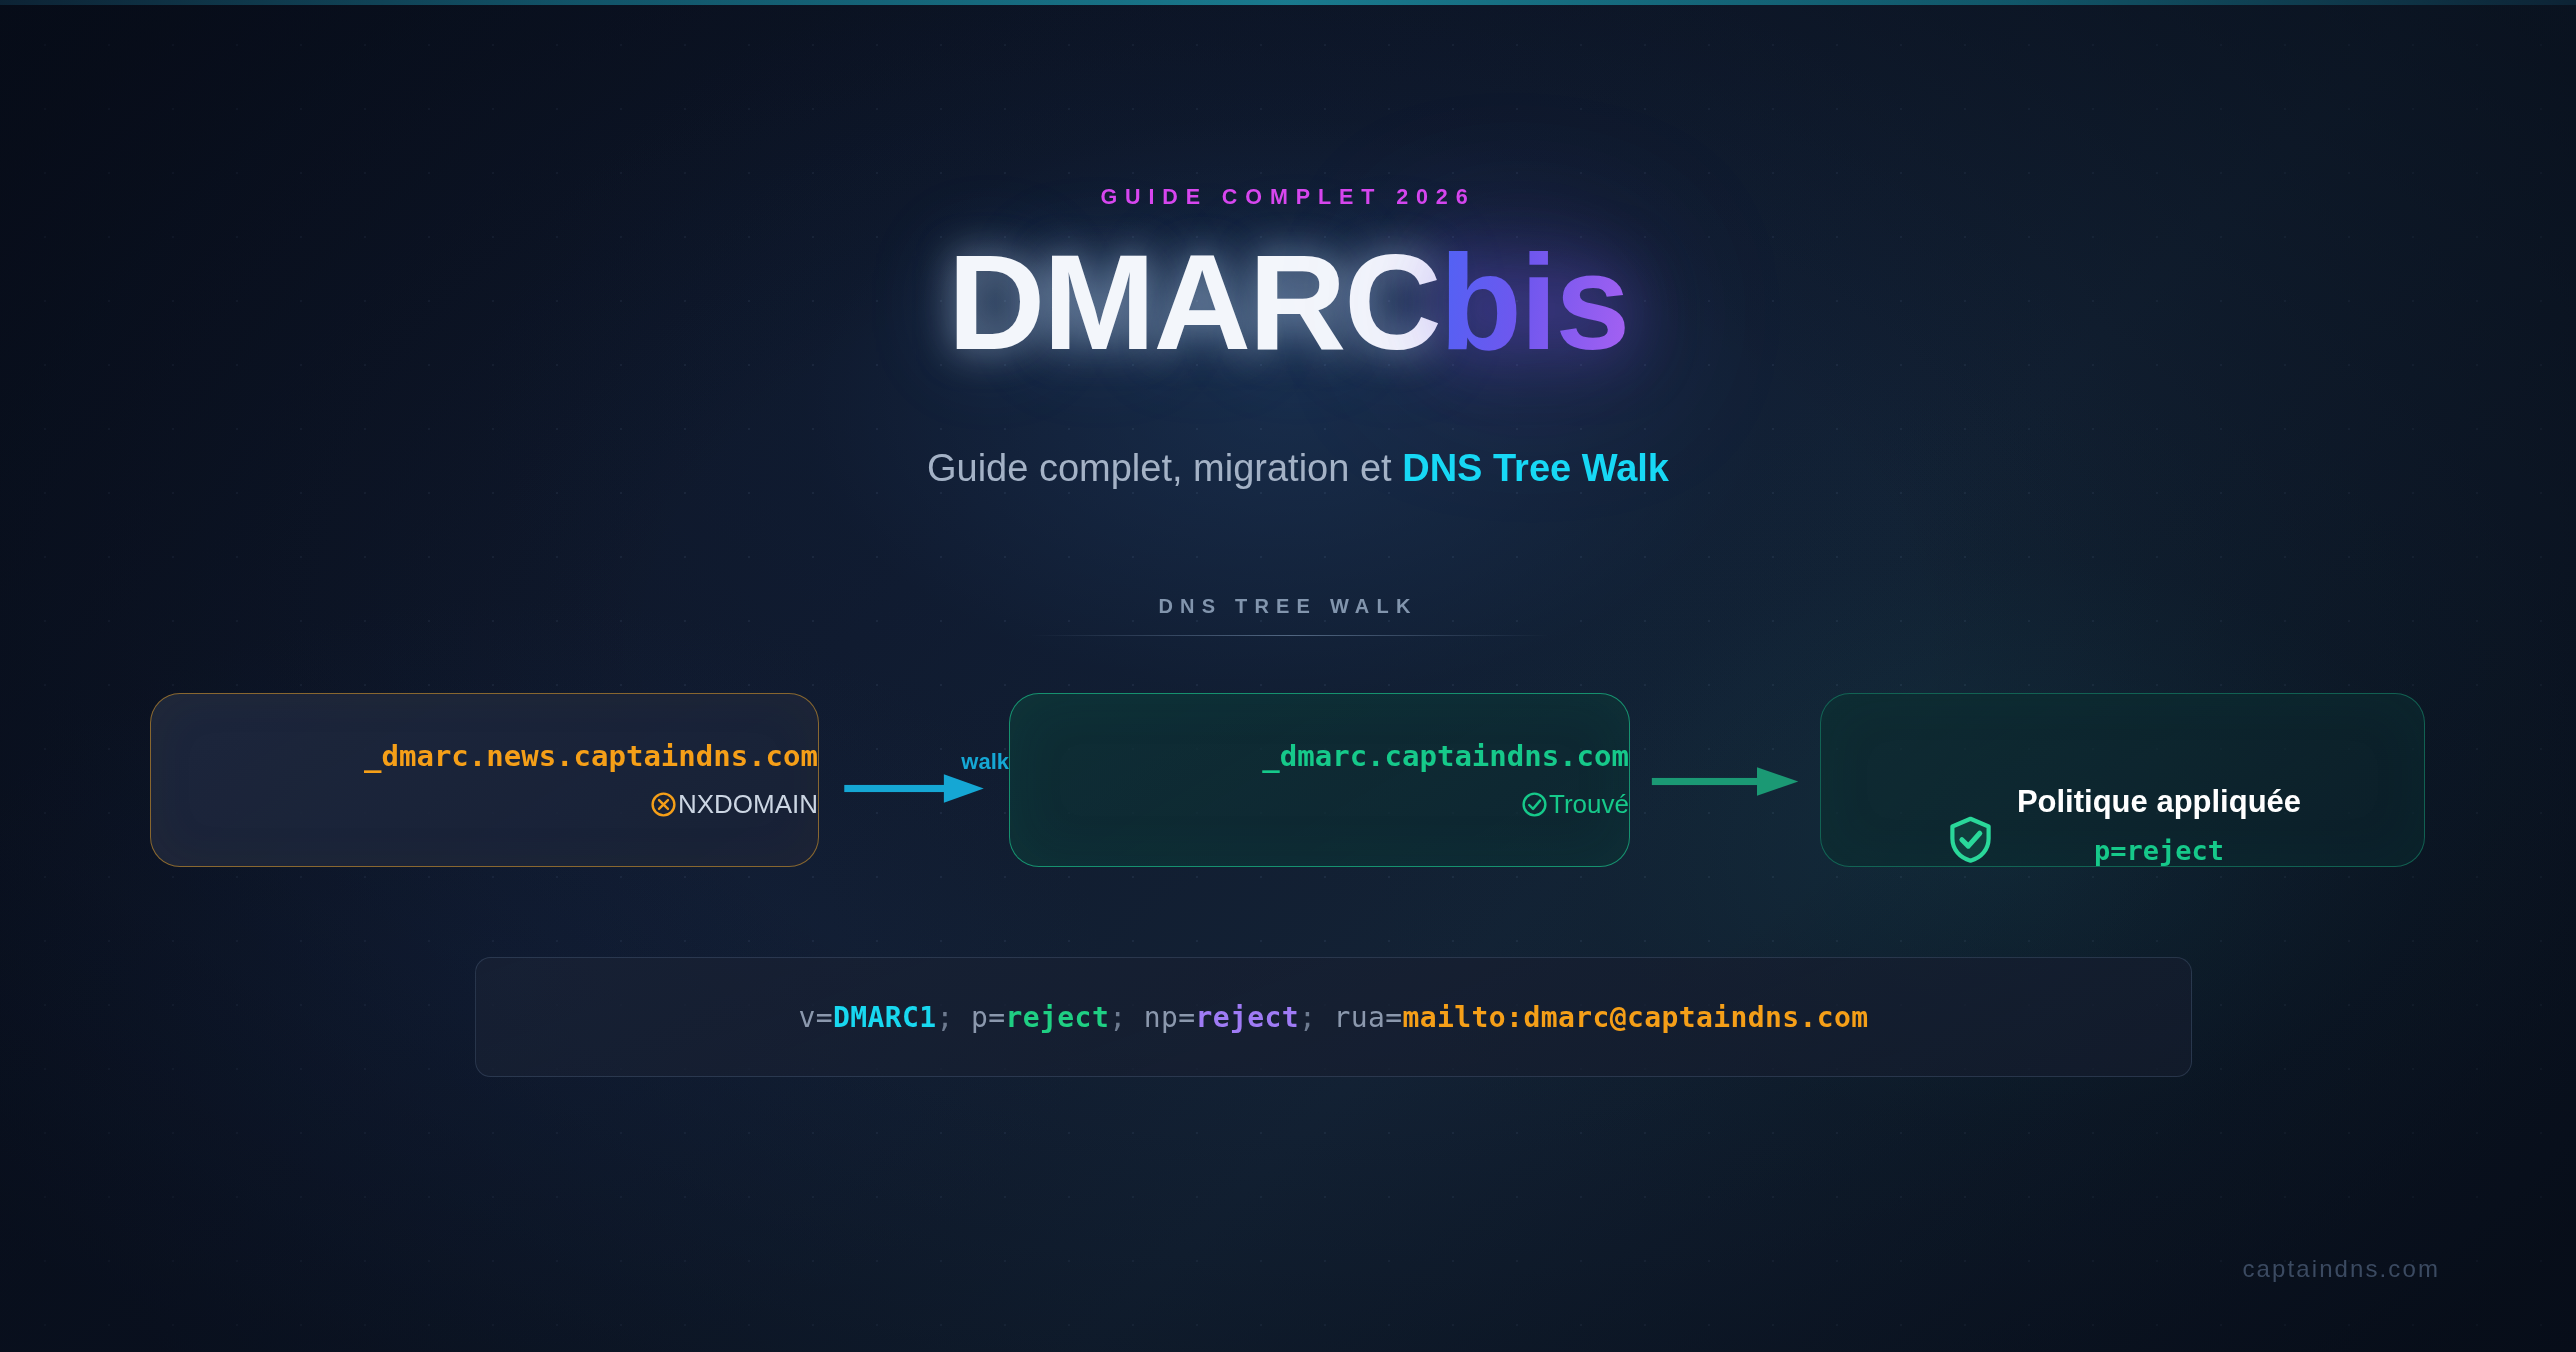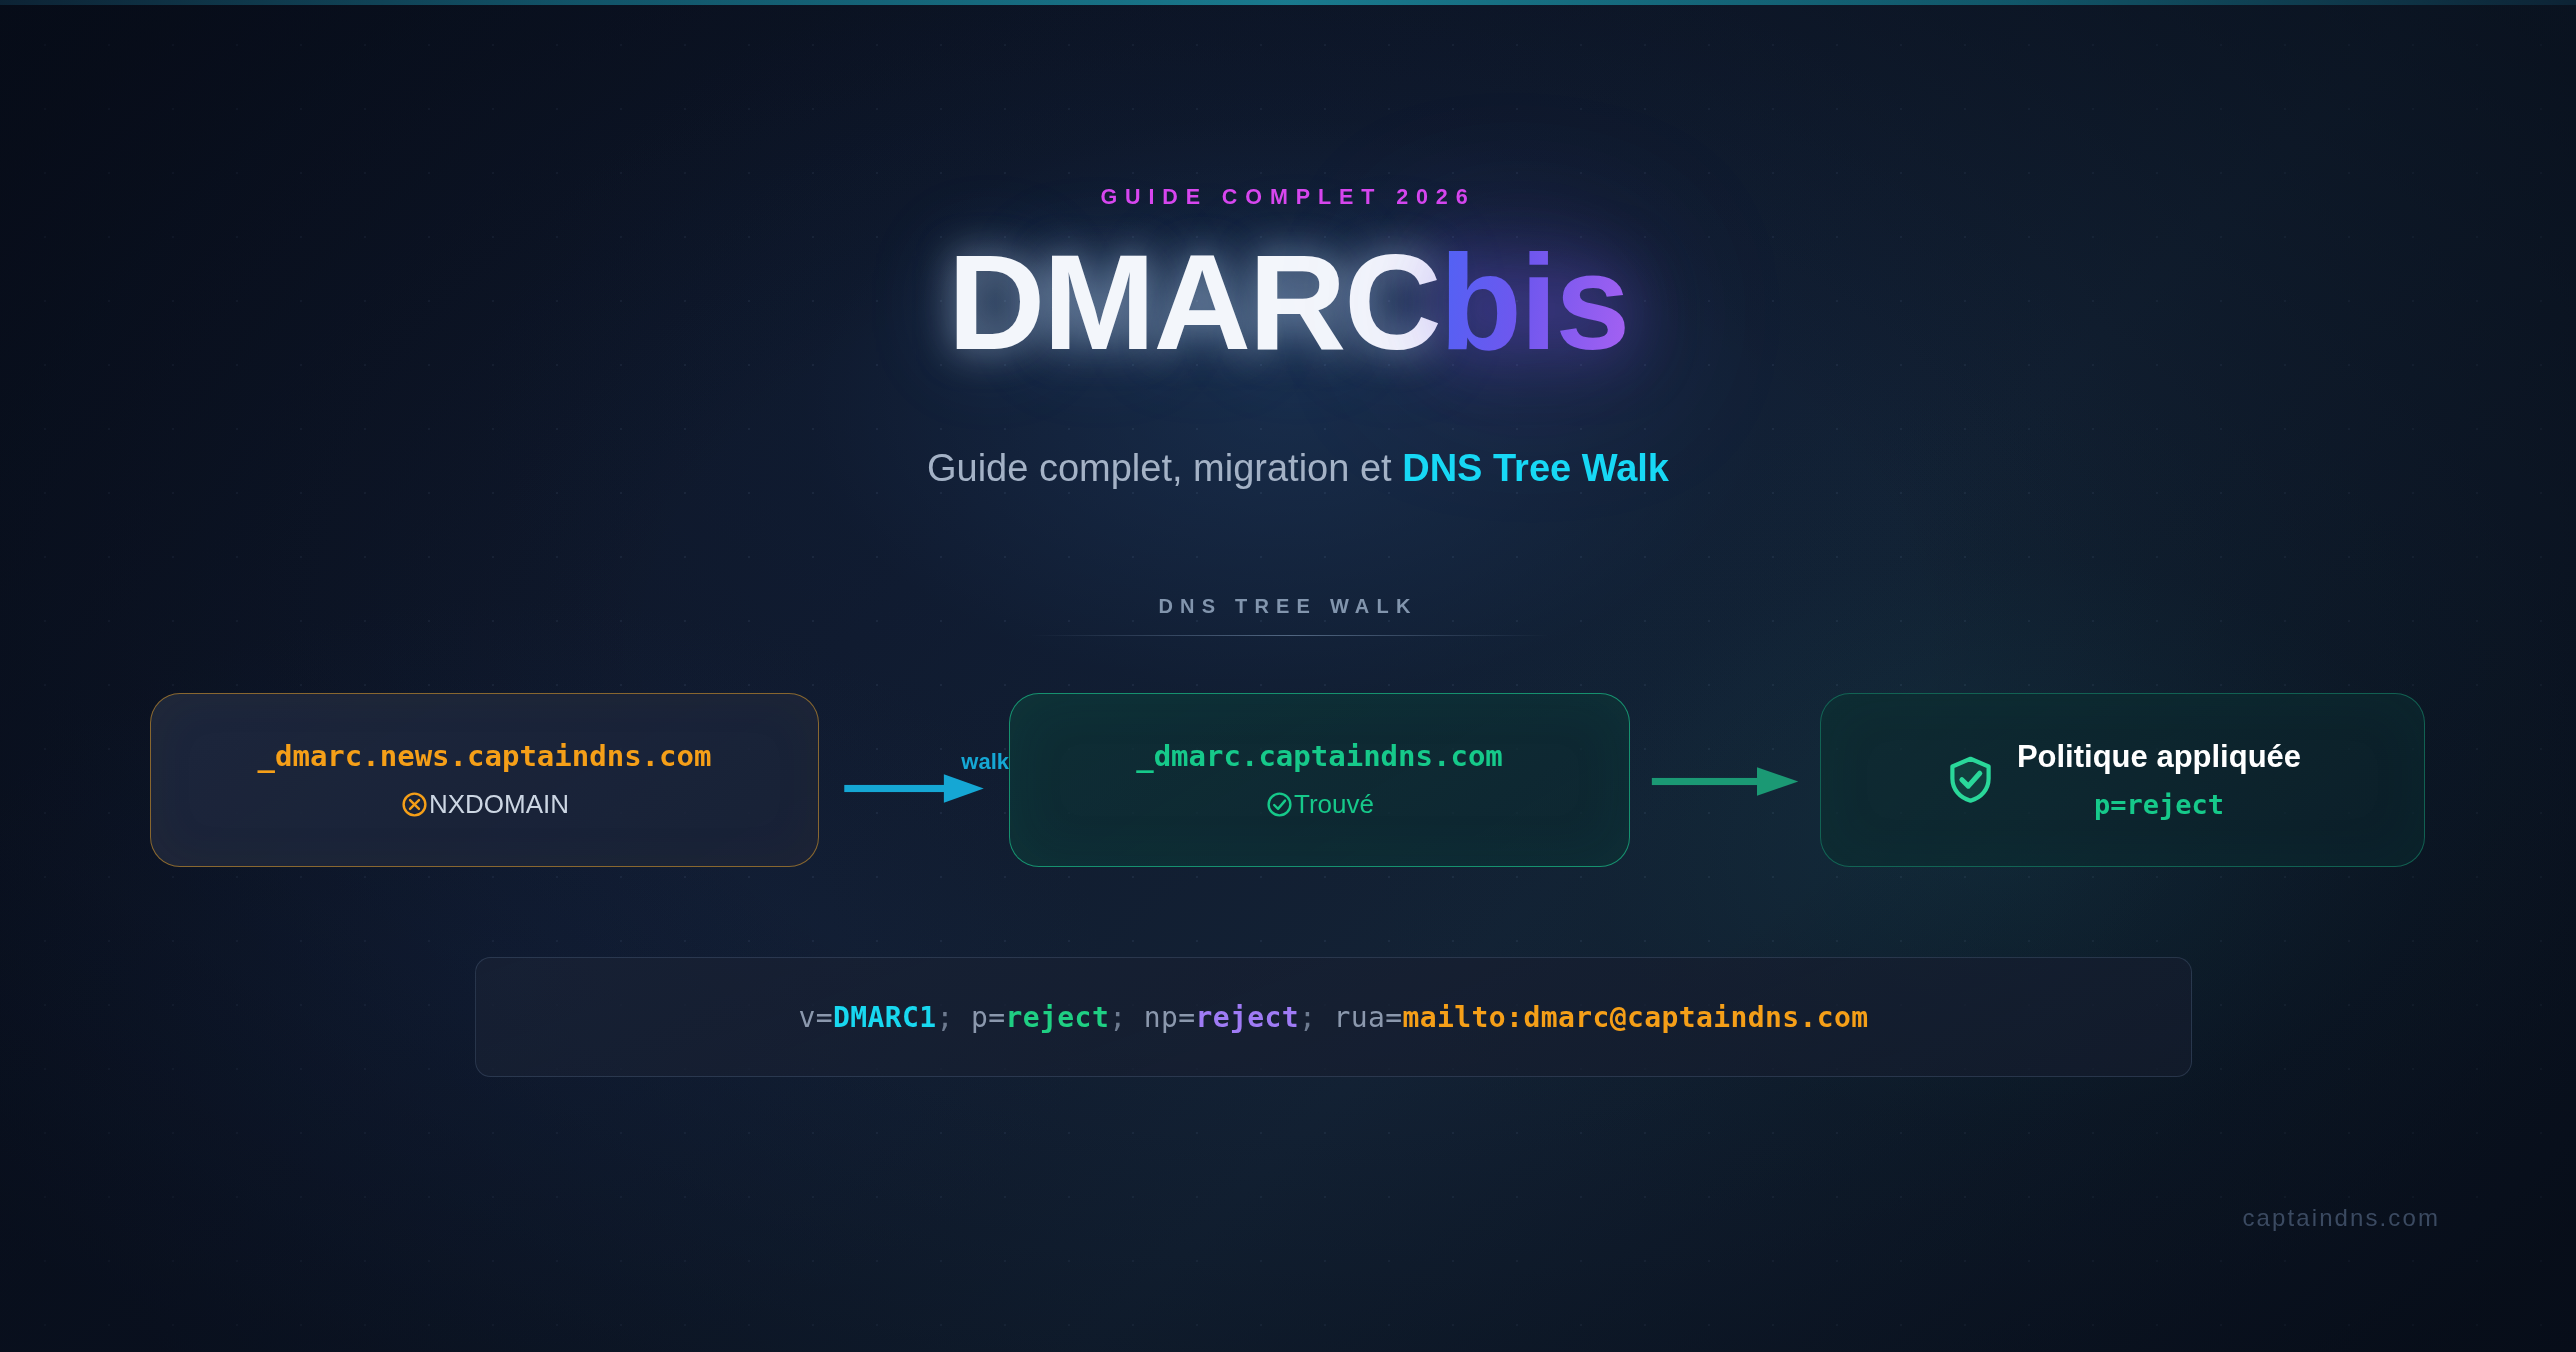--- a/index.html
+++ b/index.html
@@ -107,21 +107,21 @@
   #flow-row {
     position: absolute; top: 693px; left: 150px;
     width: 2275px; height: 173px;
     display: flex; align-items: center;
   }
 
   .node-card {
     height: 174px;
     border-radius: 30px;
     display: flex; flex-direction: column;
-    align-items: center; justify-content: center;
+    align-items: flex-end; justify-content: center;
     position: relative;
     flex: 0 0 auto;
   }
   .node-card.miss {
     width: 669px;
     border: 1.8px solid rgba(180,130,45,0.72);
     background: linear-gradient(150deg, rgba(30,40,62,0.92) 0%, rgba(25,34,55,0.88) 100%);
     box-shadow: inset 0 0 50px rgba(120,85,25,0.07);
   }
   .node-card.found {
@@ -207,21 +207,21 @@
   .tk-eq    { color: #8b98ad; }
   .tk-semi  { color: #6e7b90; }
   .tk-v     { color: #18d8f0; font-weight: bold; }
   .tk-p     { color: #1fcf83; font-weight: bold; }
   .tk-np    { color: #9f7bf5; font-weight: bold; }
   .tk-rua   { color: #f59f18; font-weight: bold; }
   .tk-sp    { color: transparent; }
 
   
   #footer-url {
-    position: absolute; top: 1204px; left: 0; width: 2576px;
+    position: absolute; top: 1255px; left: 0; width: 2576px;
     text-align: right; padding-right: 136px;
     font-size: 24px;
     letter-spacing: 2.1px;
     color: #3b4a61;
   }
 </style>
 </head>
 <body>
 
 <div id="bg-base"></div>

